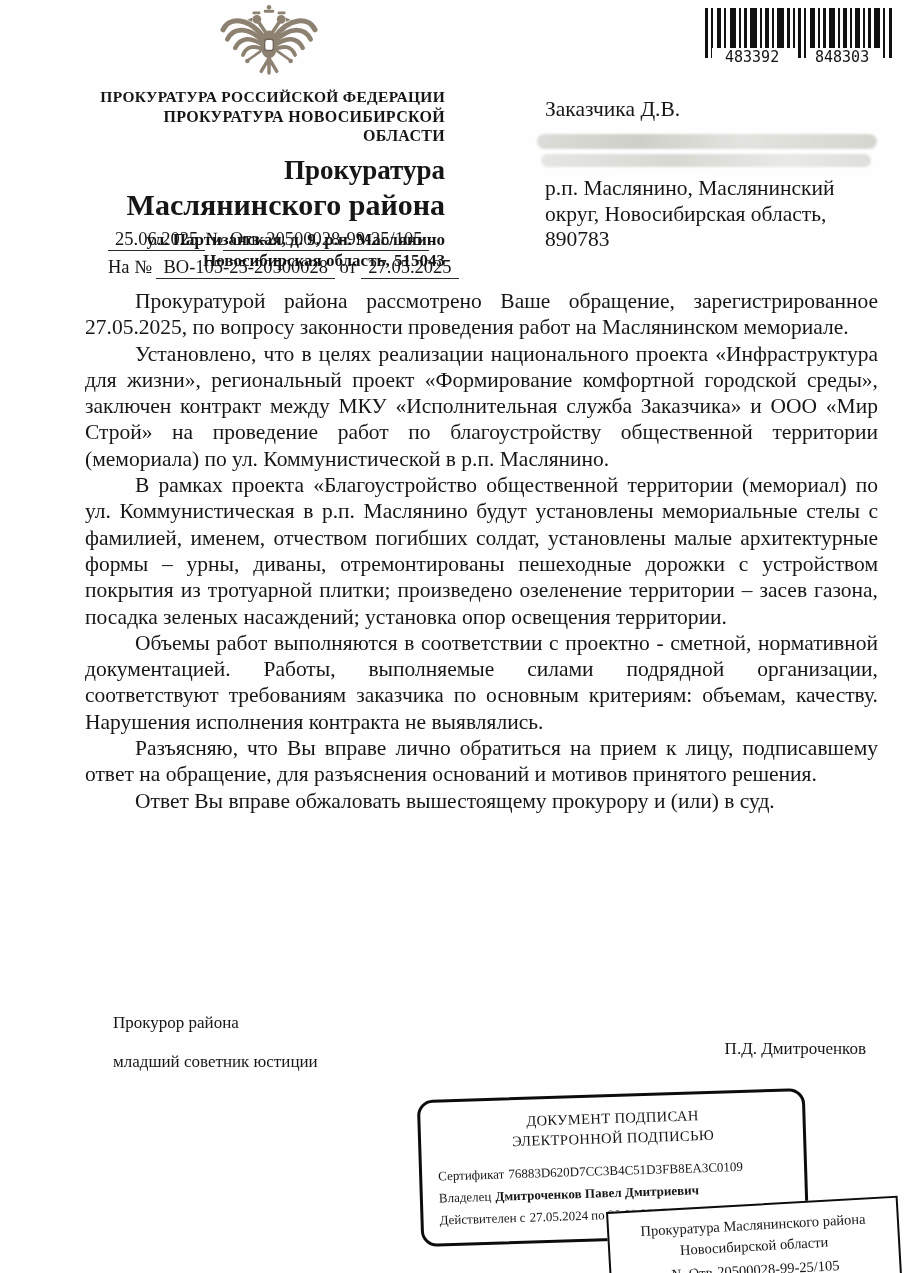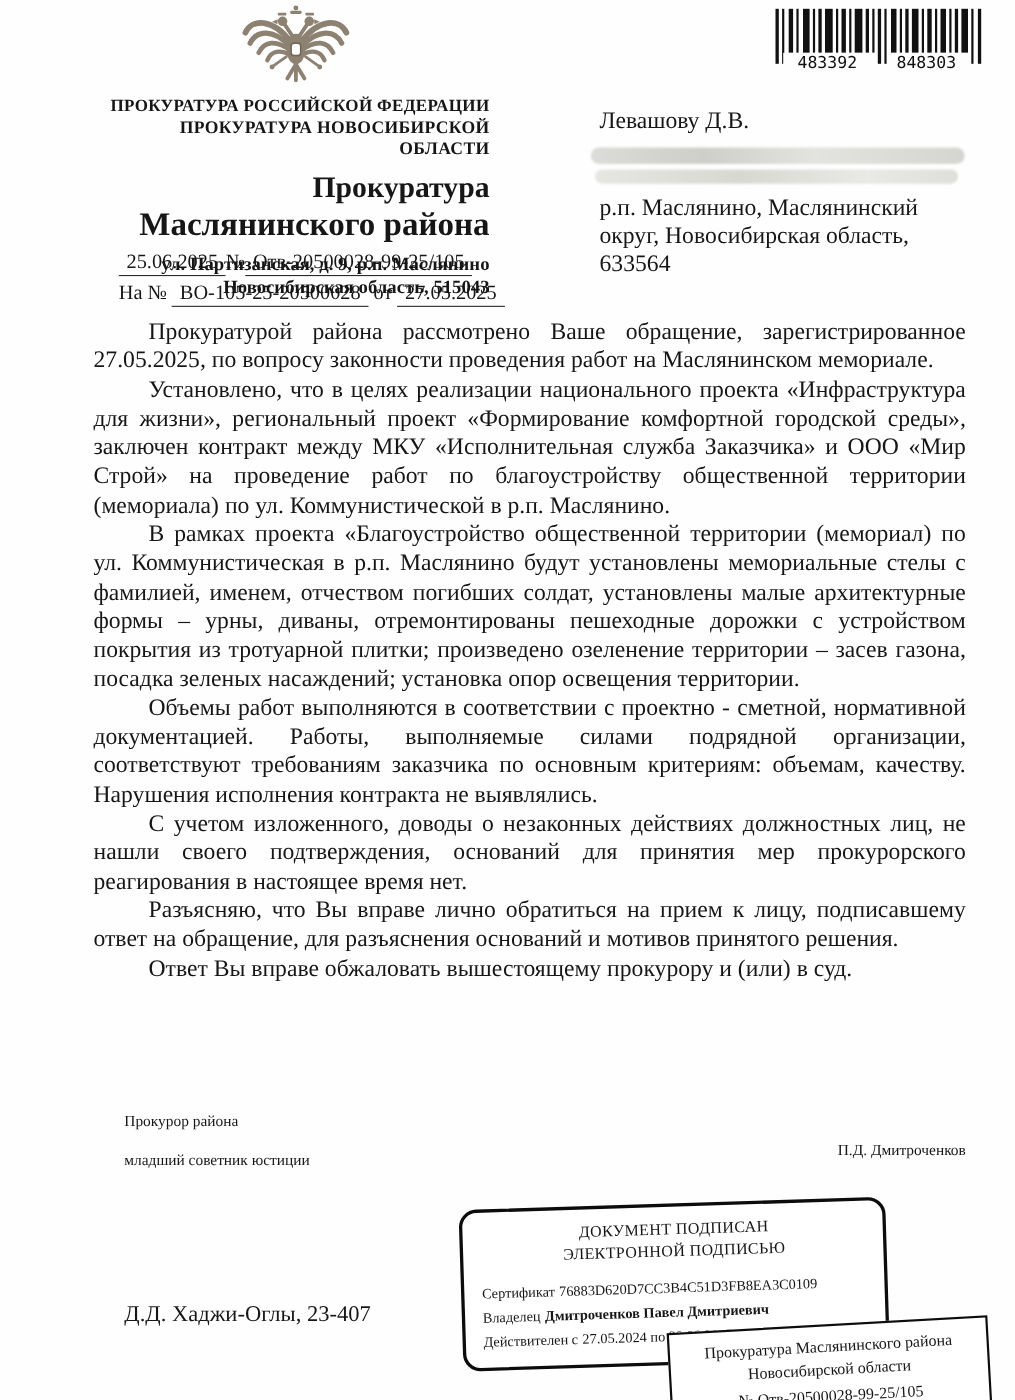--- a/index.html
+++ b/index.html
@@ -32,23 +32,23 @@
   .smudge{position:relative;height:40px;margin:2px 0 4px -8px;}
   .smudge .s1,.smudge .s2{position:absolute;border-radius:8px;filter:blur(1.2px);}
   .s1{left:0;top:2px;width:340px;height:15px;background:linear-gradient(90deg,#dcdcd8,#cfcfc9 30%,#e3e3df 60%,#d6d6d1);}
   .s2{left:4px;top:22px;width:330px;height:13px;background:linear-gradient(90deg,#e6e6e2,#d8d8d3 40%,#e9e9e5 75%,#dededa);}
 
   
   .body{position:absolute;left:85px;top:288px;width:793px;font-size:21.5px;line-height:26.3px;text-align:justify;}
   .body p{margin:0;text-indent:50px;}
 
   
-  .sig{position:absolute;left:113px;top:1013px;width:765px;font-size:14px;}
+  .sig{position:absolute;left:113px;top:1013px;width:765px;font-size:17px;}
   .sig .pos1{margin-bottom:19px;}
-  .sig .name{position:absolute;right:0;top:26px;}
+  .sig .name{position:absolute;right:12px;top:26px;}
 
   
   .esign{position:absolute;left:419px;top:1094px;width:352px;border:3.5px solid #0c0c0c;border-radius:16px;background:#fff;
          transform:rotate(-1.8deg);padding:12px 14px 12px 16px;}
   .esign .t{Text-align:center;font-size:14.5px;letter-spacing:.4px;text-align:center;line-height:1.35;}
   .esign .d{font-size:13px;margin-top:12px;line-height:1.7;}
   .esign .d b{font-weight:700;}
   .esign .lbl{margin-right:4px;}
 
   
@@ -149,34 +149,33 @@
     </div>
     <div class="row">
       <span>На №</span>
       <span class="u">ВО-105-25-20500028</span>
       <span>от</span>
       <span class="u">27.05.2025</span>
     </div>
   </div>
 
   <div class="recipient">
-    <div class="name">Левашову Д.В.</div>
+    <div class="name">Заказчика Д.В.</div>
     <div class="smudge">
       <div class="s1"></div>
       <div class="s2"></div>
     </div>
-    <div class="addr-text">р.п. Маслянино, Маслянинский округ, Новосибирская область, 633564</div>
+    <div class="addr-text">р.п. Маслянино, Маслянинский округ, Новосибирская область, 890783</div>
   </div>
 
   <div class="body">
     <p>Прокуратурой района рассмотрено Ваше обращение, зарегистрированное 27.05.2025, по вопросу законности проведения работ на Маслянинском мемориале.</p>
     <p>Установлено, что в целях реализации национального проекта «Инфраструктура для жизни», региональный проект «Формирование комфортной городской среды», заключен контракт между МКУ «Исполнительная служба Заказчика» и ООО «Мир Строй» на проведение работ по благоустройству общественной территории (мемориала) по ул. Коммунистической в р.п. Маслянино.</p>
     <p>В рамках проекта «Благоустройство общественной территории (мемориал) по ул. Коммунистическая в р.п. Маслянино будут установлены мемориальные стелы с фамилией, именем, отчеством погибших солдат, установлены малые архитектурные формы – урны, диваны, отремонтированы пешеходные дорожки с устройством покрытия из тротуарной плитки; произведено озеленение территории – засев газона, посадка зеленых насаждений; установка опор освещения территории.</p>
     <p>Объемы работ выполняются в соответствии с проектно - сметной, нормативной документацией. Работы, выполняемые силами подрядной организации, соответствуют требованиям заказчика по основным критериям: объемам, качеству. Нарушения исполнения контракта не выявлялись.</p>
-    <p>С учетом изложенного, доводы о незаконных действиях должностных лиц, не нашли своего подтверждения, оснований для принятия мер прокурорского реагирования в настоящее время нет.</p>
     <p>Разъясняю, что Вы вправе лично обратиться на прием к лицу, подписавшему ответ на обращение, для разъяснения оснований и мотивов принятого решения.</p>
     <p>Ответ Вы вправе обжаловать вышестоящему прокурору и (или) в суд.</p>
   </div>
 
   <div class="sig">
     <div class="pos1">Прокурор района</div>
     <div class="pos2">младший советник юстиции</div>
     <div class="name">П.Д. Дмитроченков</div>
   </div>
 
@@ -185,21 +184,20 @@
       <div>ДОКУМЕНТ ПОДПИСАН</div>
       <div>ЭЛЕКТРОННОЙ ПОДПИСЬЮ</div>
     </div>
     <div class="d">
       <div><span class="lbl">Сертификат</span><span>76883D620D7CC3B4C51D3FB8EA3C0109</span></div>
       <div><span class="lbl">Владелец</span><b>Дмитроченков Павел Дмитриевич</b></div>
       <div><span class="lbl">Действителен с</span><span>27.05.2024</span>&nbsp;<span>по</span>&nbsp;<span>20.08.2025</span></div>
     </div>
   </div>
 
-  <div class="executor">Д.Д. Хаджи-Оглы, 23-407</div>
 
   <div class="regstamp">
     <div>Прокуратура Маслянинского района</div>
     <div>Новосибирской области</div>
     <div class="num">
       <span>№</span>
       <span>Отв-20500028-99-25/105</span>
     </div>
   </div>
 

